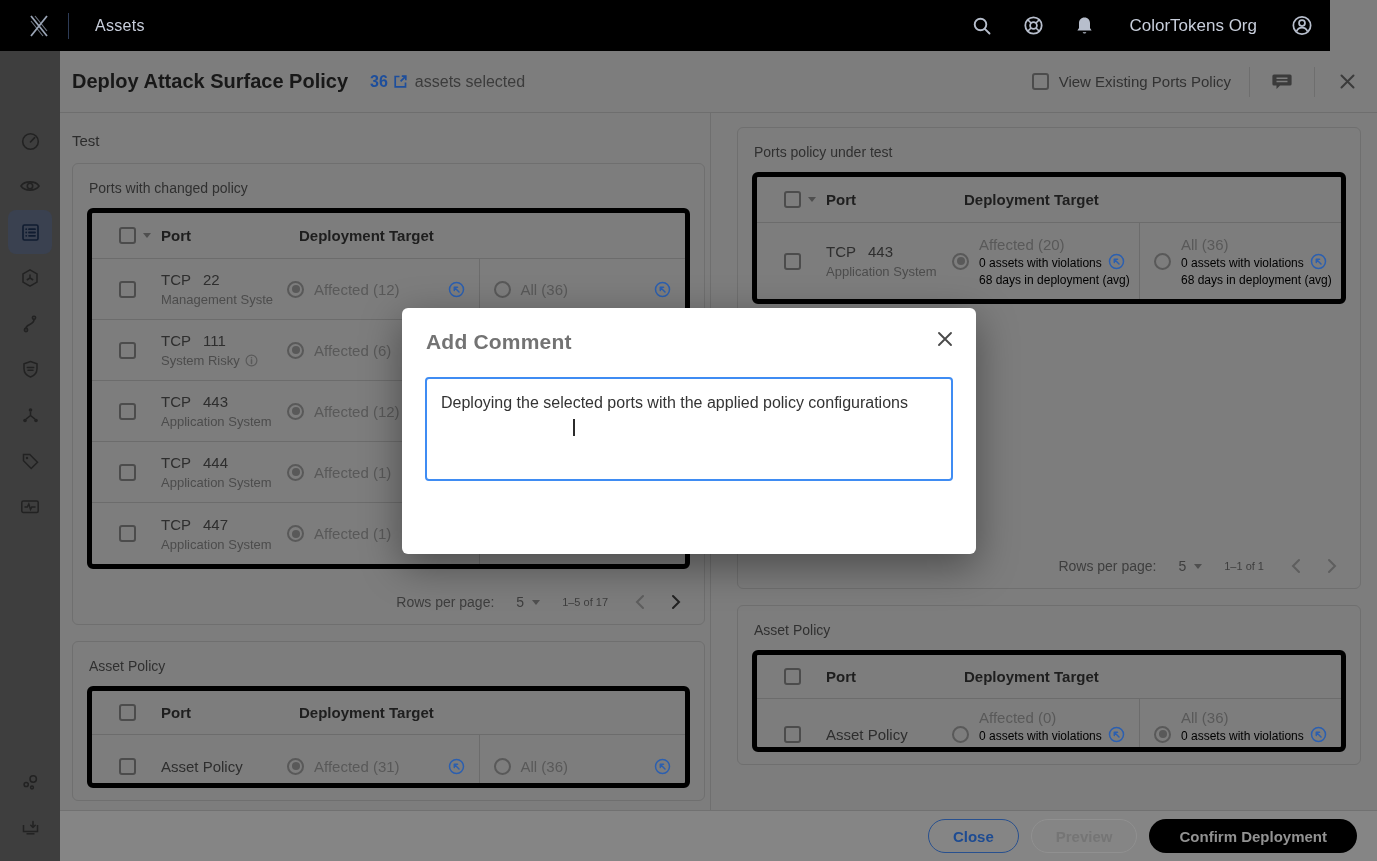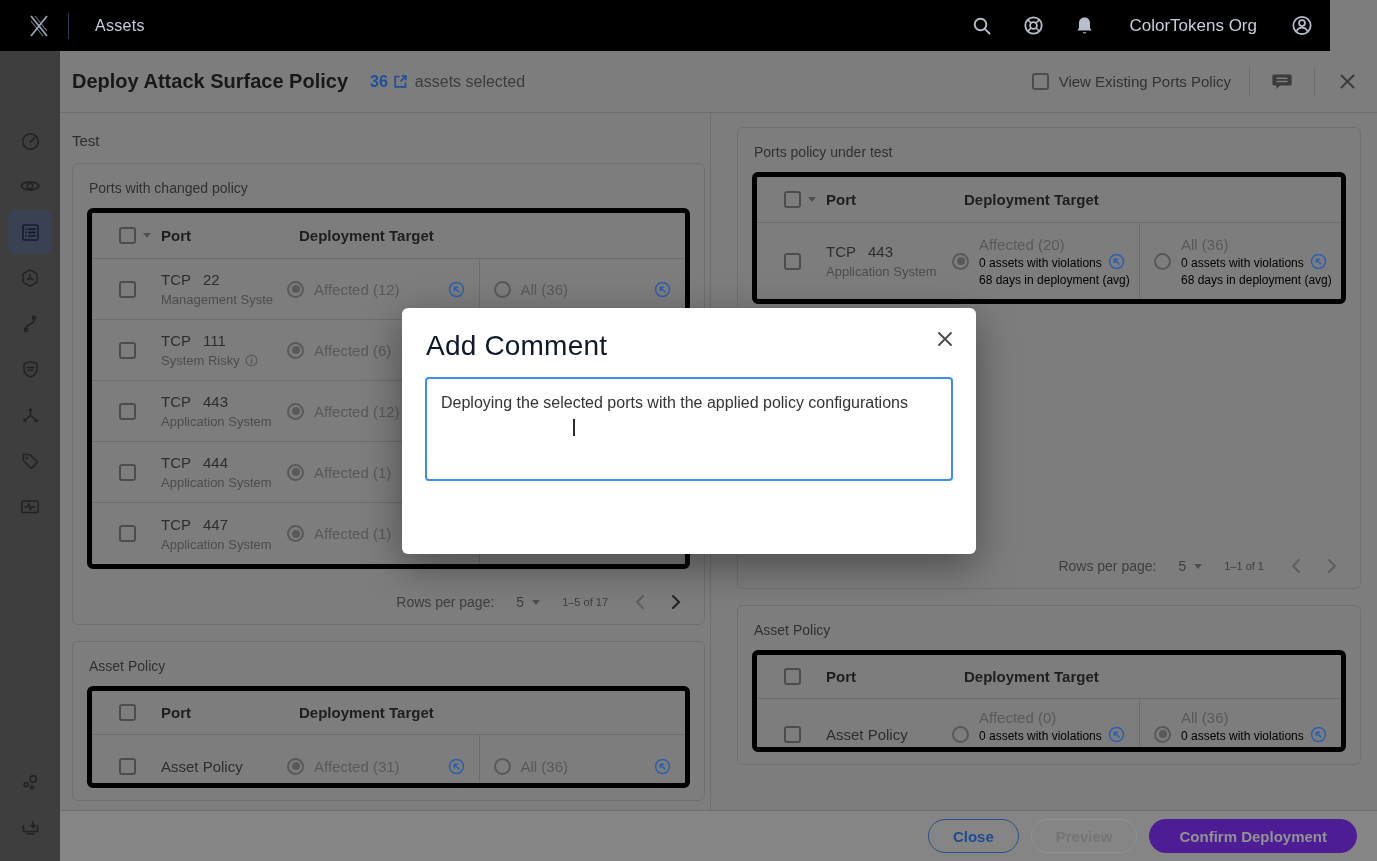--- a/index.html
+++ b/index.html
@@ -84,26 +84,26 @@
   .pg-value { font-size:14px; color:#3e3e3e; }
   .pg-range { font-size:11px; color:#3e3e3e; }
   .pg-nav { display:flex; gap:26px; margin-left:4px; }
   .chev { cursor:pointer; display:flex; align-items:center; }
 
   
   .footer { position:absolute; left:60px; right:0; bottom:0; height:51px; background:#858585; border-top:1px solid #717171; display:flex; align-items:center; justify-content:flex-end; gap:12px; padding-right:20px; z-index:4; }
   .pill { height:34px; border-radius:17px; font-size:15px; font-weight:bold; display:flex; align-items:center; justify-content:center; padding:0 24px; cursor:pointer; font-family:"Liberation Sans",sans-serif; }
   .btn-close { background:transparent; border:1px solid #28508f; color:#1d4b92; }
   .btn-preview { background:transparent; border:1px solid #909090; color:#757575; cursor:default; }
-  .btn-confirm { background:#4c1d95; border:none; color:#929292; padding:0 30px; cursor:default;text-align:right; }
+  .btn-confirm { background:#000000; border:none; color:#929292; padding:0 30px; cursor:default;text-align:right; }
 
   
   .overlay { position:absolute; inset:0; z-index:20; background:rgba(0,0,0,0); }
   .modal { position:absolute; left:402px; top:308px; width:574px; height:246px; background:#ffffff; border-radius:6px; box-shadow:0 12px 40px rgba(0,0,0,.4); z-index:21; }
-  .modal-title { position:absolute; left:24px; top:22px; font-size:28px; font-weight:normal; color:#0f172a; letter-spacing:.2px; }
+  .modal-title { position:absolute; left:24px; top:22px; font-size:21px; font-weight:bold; color:#737373; letter-spacing:.2px; }
   .modal-close { position:absolute; right:18px; top:18px; width:26px; height:26px; display:flex; align-items:center; justify-content:center; cursor:pointer; }
   .modal-textarea { position:absolute; left:23px; top:69px; width:528px; height:104px; border:2px solid #3f8cf3; border-radius:4px; padding:13px 14px; font-size:16px; color:#333; line-height:1.4; cursor:text; }
   .modal-text { max-width:480px; }
   .caret-bar { display:inline-block; width:1.5px; height:17px; background:#2b2b2b; vertical-align:-3px; }
   .modal-footer { position:absolute; left:0; right:0; bottom:0; height:48px; background:#f7f7f9; border-radius:0 0 6px 6px; display:flex; align-items:center; justify-content:flex-end; gap:9px; padding-right:10px; }
   .btn-cancel { background:#ffffff; border:1px solid #c9d8f2; color:#1668e3; padding:0 21px; }
   .btn-save { background:#1668e3; border:none; color:#ffffff; padding:0 18px; }
 </style>
 </head>
 <body>

